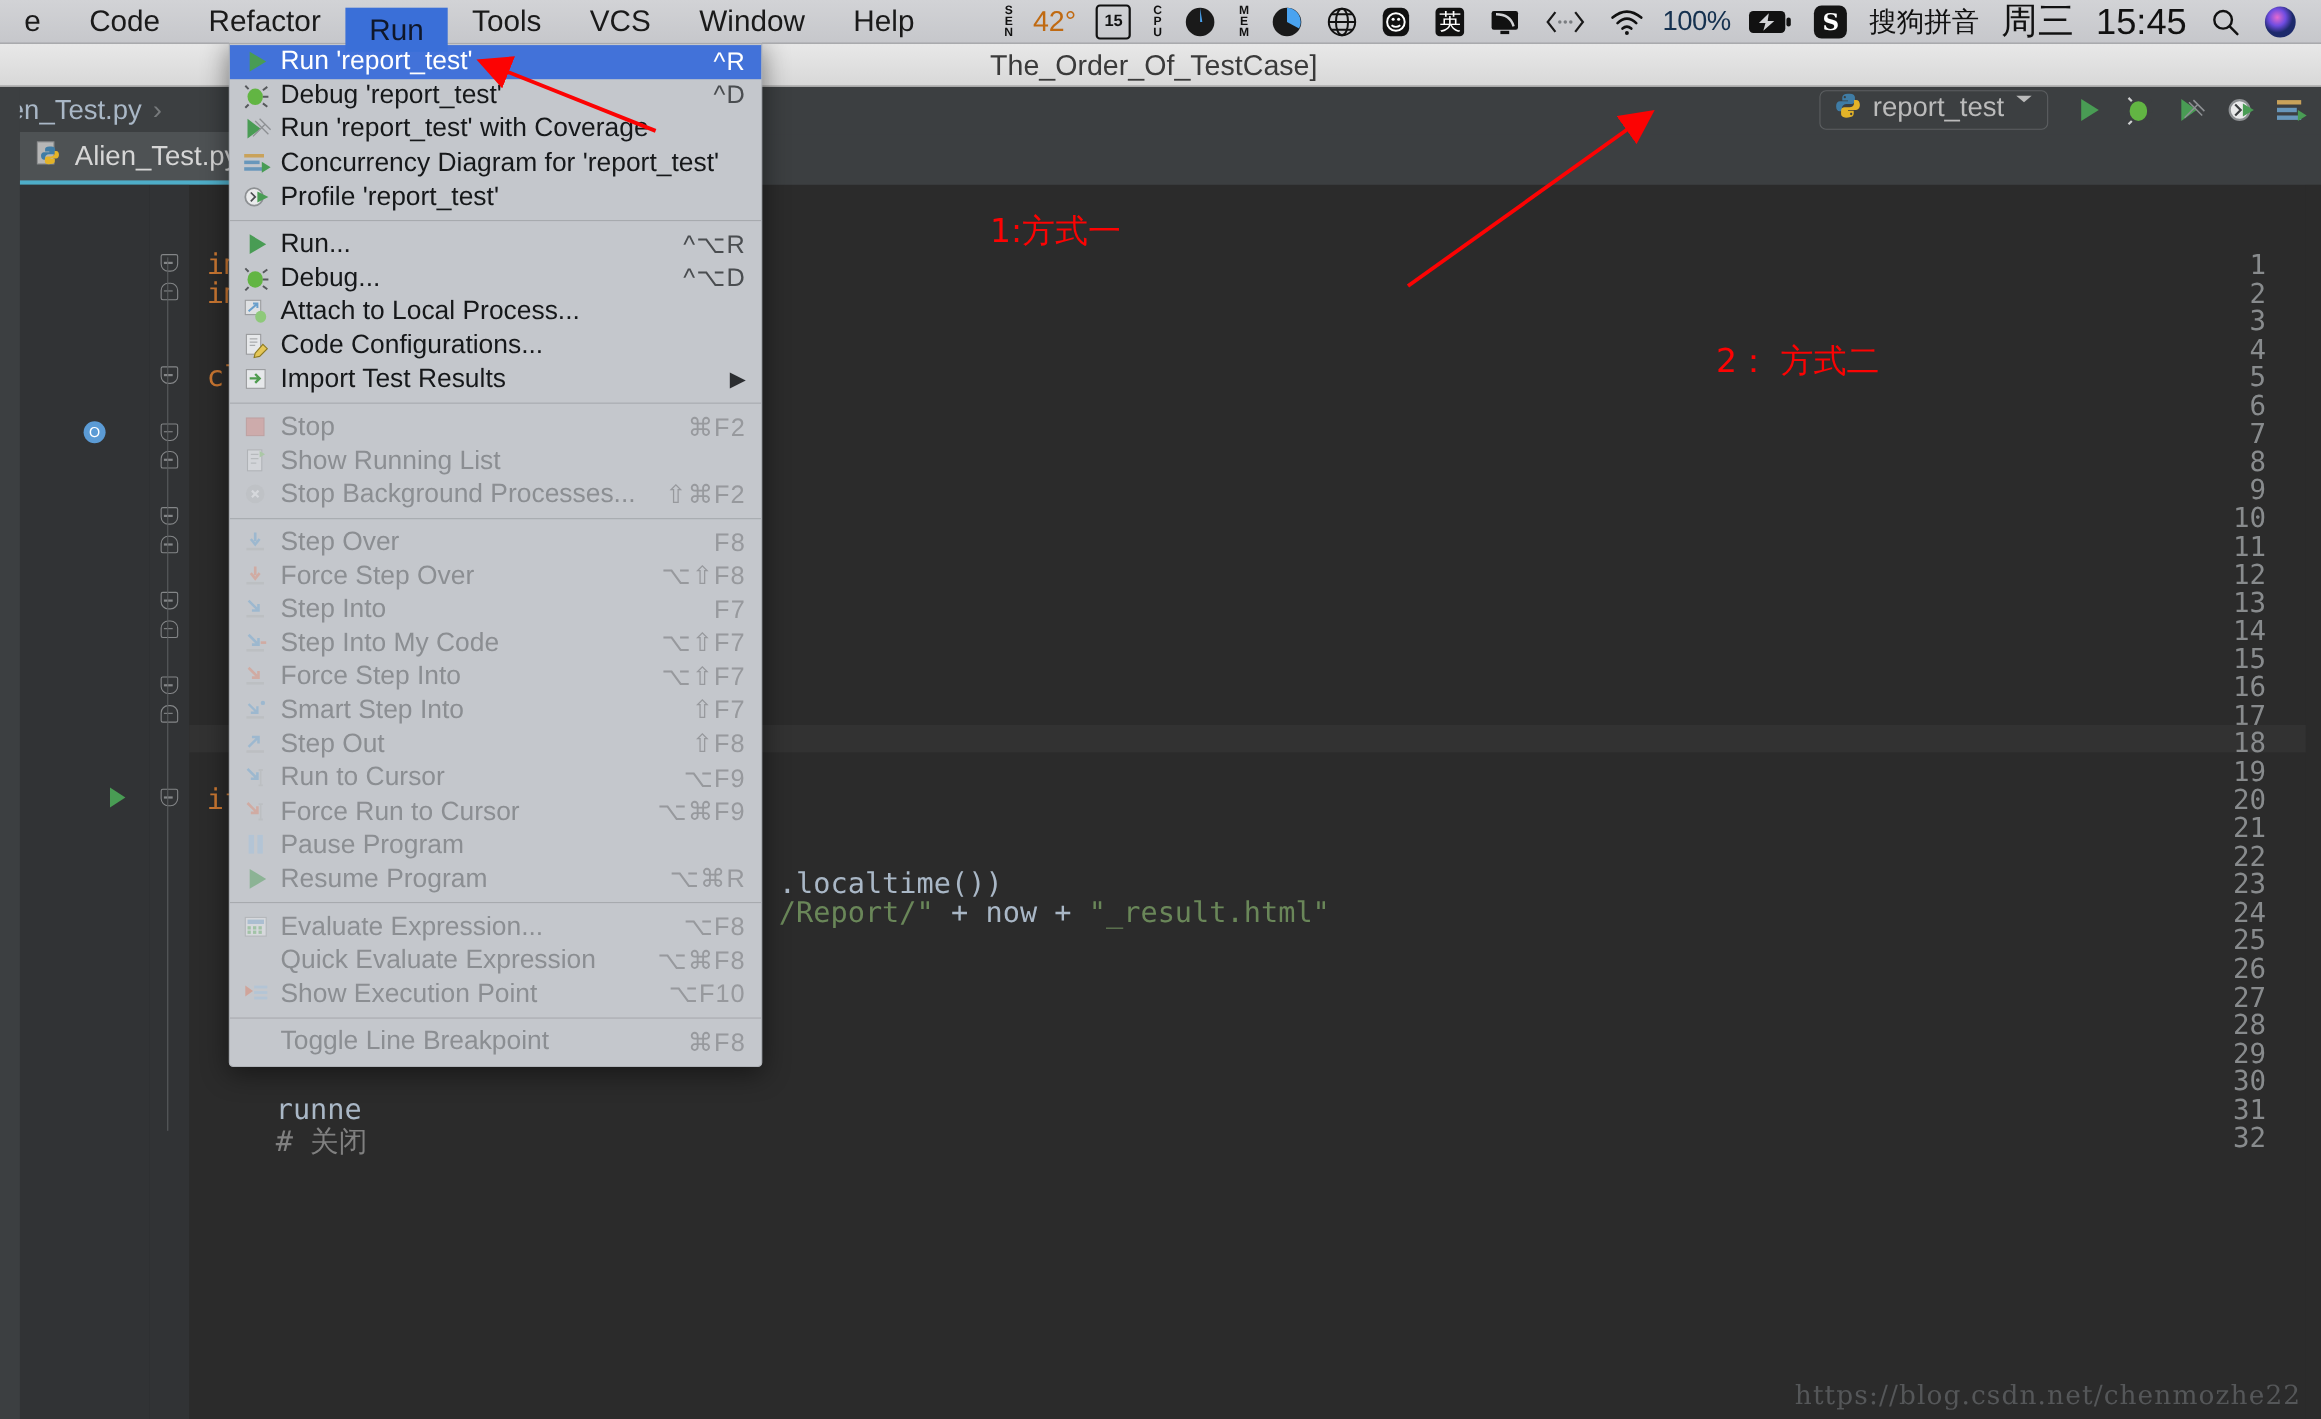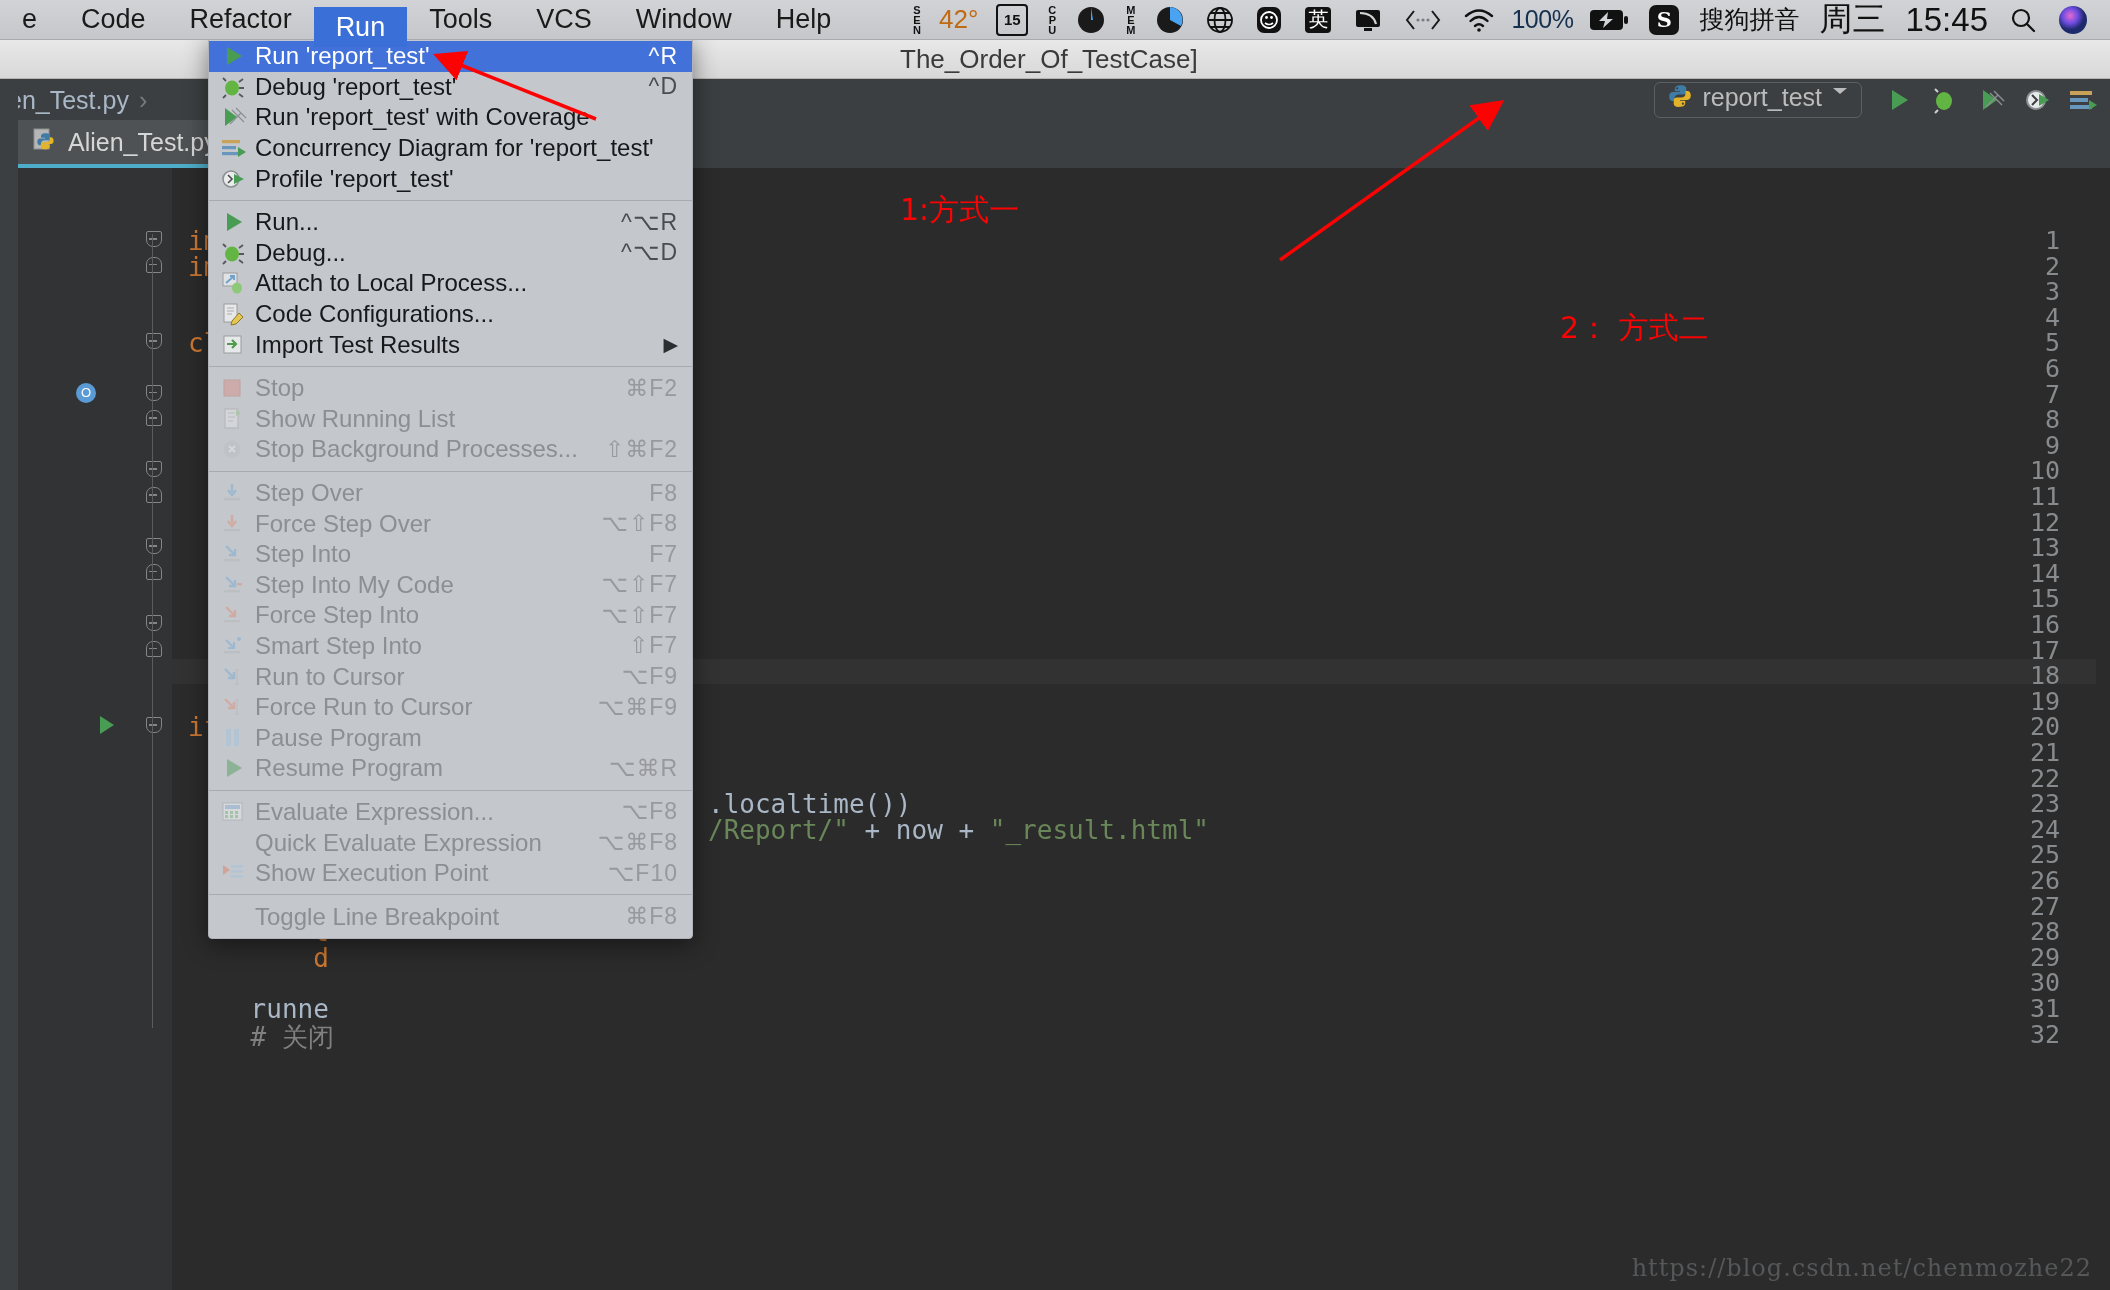--- a/index.html
+++ b/index.html
@@ -15,21 +15,21 @@
     background:linear-gradient(#d2d3d6,#c6c7cb);
     border-bottom:1px solid #a9aaad;
     display:flex;align-items:center;z-index:60;
     box-sizing:border-box;
   }
   .mb-left{display:flex;align-items:center;height:40px;}
   .mb-item{
     font-size:27px;color:#1a1a1a;padding:0 22px;height:40px;
     display:flex;align-items:center;white-space:nowrap;
   }
-  .mb-item.active{background:#3a6fd8;color:#ffffff;margin-top:15px;}
+  .mb-item.active{background:#3a6fd8;color:#0f172a;margin-top:15px;}
   .mb-right{margin-left:auto;display:flex;align-items:center;height:40px;padding-right:12px;gap:0px;}
   .mb-ic{display:flex;align-items:center;justify-content:center;padding:0 10px;height:40px;color:#111;}
   .stackletters{
     font-size:11px;line-height:10px;letter-spacing:0px;
     display:flex;flex-direction:column;align-items:center;font-weight:bold;color:#111;
   }
   .temp{font-size:26px;color:#c06a12;padding:0 8px;}
   .caldate{
     width:28px;height:28px;border:2.5px solid #111;border-radius:4px;
     display:flex;align-items:center;justify-content:center;font-size:15px;font-weight:bold;
@@ -680,20 +680,30 @@
           <circle cx="18" cy="5" r="2" fill="#6fa8d4"></circle>
           <rect x="3" y="17" width="16" height="2.4" fill="#b4b6b8"></rect>
         </svg>
       </span>
       <span class="mlabel">Smart Step Into</span>
       <span class="sc">⇧F7</span>
     </div>
     <div class="mi disabled">
       <span class="icon">
         <svg width="26" height="24" viewBox="0 0 26 24" style="opacity:0.45">
+          <path d="M5 14 L14 5 M8 5 h6 v6" stroke="#6fa8d4" stroke-width="2.4" fill="none"></path>
+          <rect x="3" y="17" width="16" height="2.4" fill="#b4b6b8"></rect>
+        </svg>
+      </span>
+      <span class="mlabel">Step Out</span>
+      <span class="sc">⇧F8</span>
+    </div>
+    <div class="mi disabled">
+      <span class="icon">
+        <svg width="26" height="24" viewBox="0 0 26 24" style="opacity:0.45">
           <path d="M4 4 L13 13 M13 7 v6 h-6" stroke="#6fa8d4" stroke-width="2.4" fill="none"></path>
           <path d="M16 5 v14 M14 5 h4 M14 19 h4" stroke="#b4b6b8" stroke-width="1.6"></path>
         </svg>
       </span>
       <span class="mlabel">Run to Cursor</span>
       <span class="sc">⌥F9</span>
     </div>
     <div class="mi disabled">
       <span class="icon">
         <svg width="26" height="24" viewBox="0 0 26 24" style="opacity:0.45">

